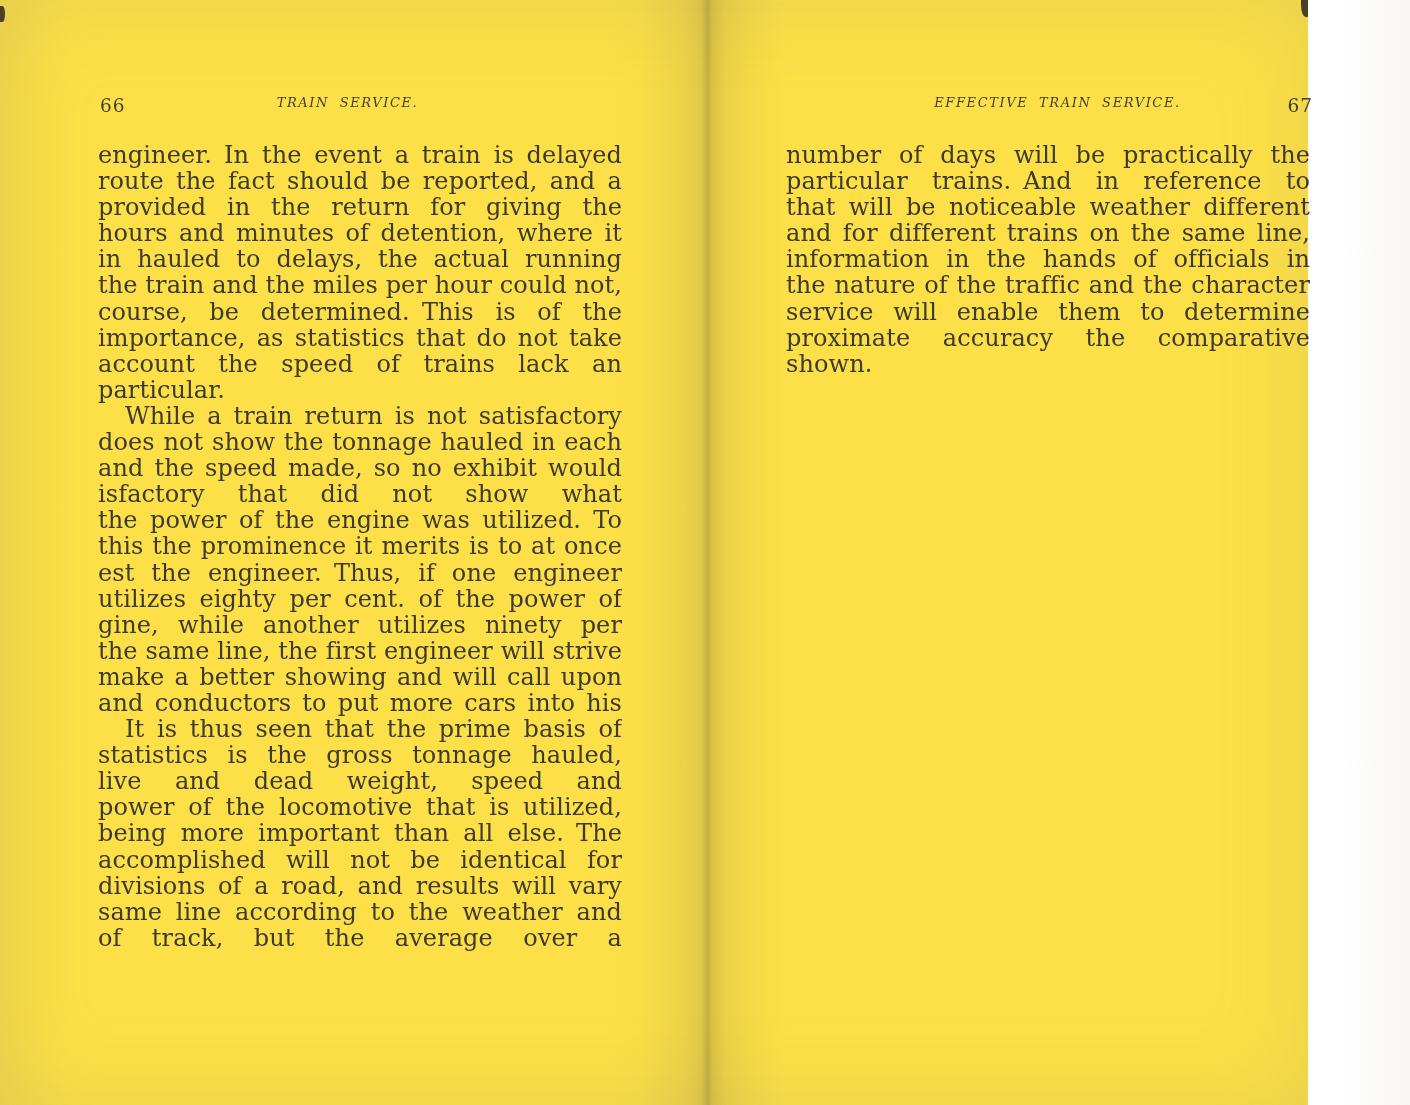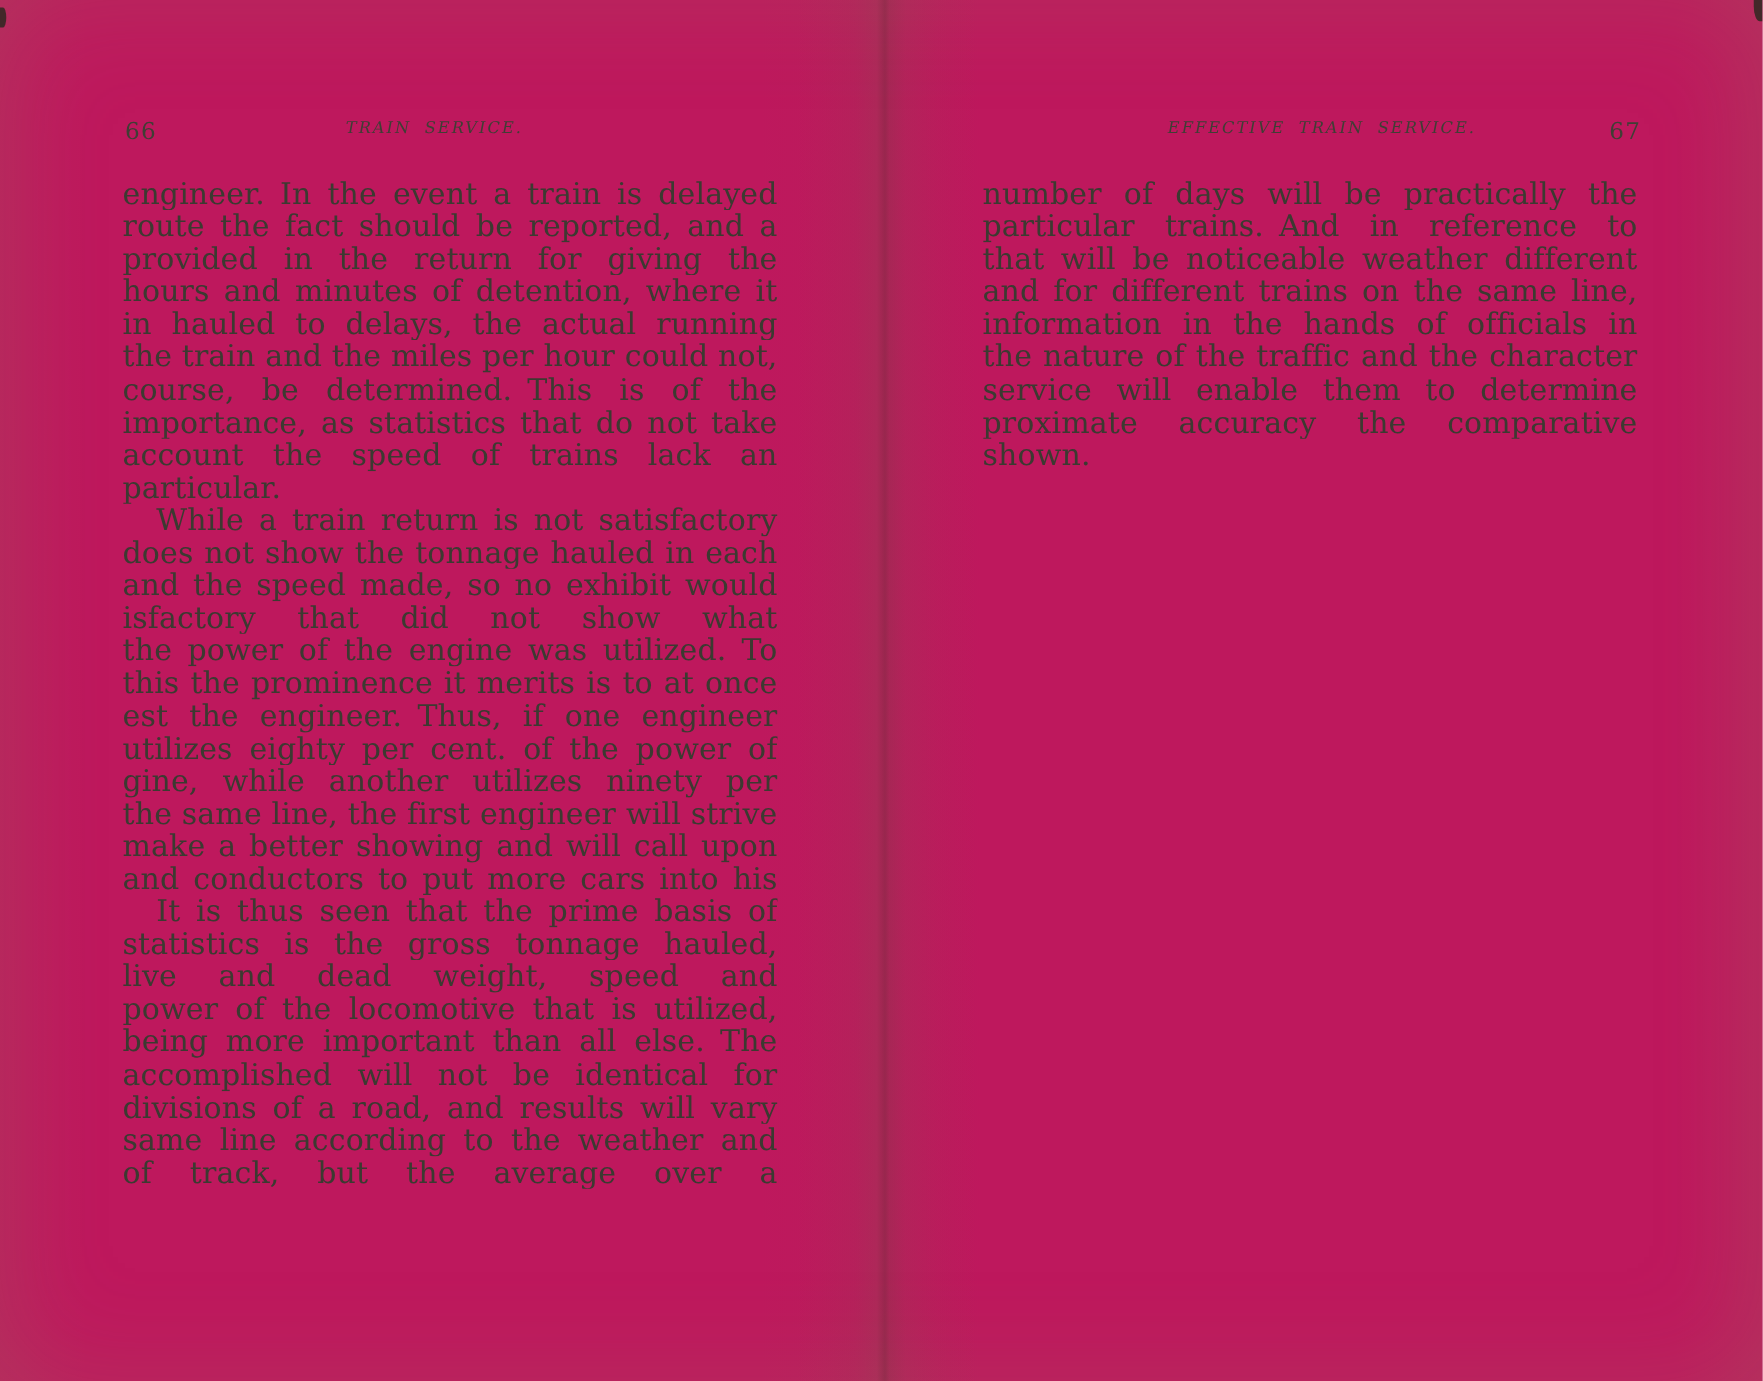--- a/index.html
+++ b/index.html
@@ -3,22 +3,22 @@
 <meta charset="utf-8">
 <style>
   html, body {
     margin: 0; padding: 0;
     width: 1410px; height: 1105px;
     overflow: hidden;
     font-family: "DejaVu Serif", "Liberation Serif", serif;
   }
   .spread {
     position: relative;
-    width: 1410px; height: 1105px;
-    background: #be185d;
+    width: 1308px; height: 1105px;
+    background: #fde047;
     box-shadow: inset 0 0 90px rgba(150,138,100,0.20);
   }
   .page {
     position: absolute;
     top: 0; bottom: 0;
     width: 705px;
   }
   .page.left  { left: 0; background: linear-gradient(to right, rgba(140,128,92,0.06), rgba(0,0,0,0) 10%, rgba(0,0,0,0) 86%, rgba(110,102,72,0.05)); }
   .page.right { left: 705px; background: linear-gradient(to left, rgba(140,128,92,0.07), rgba(0,0,0,0) 10%, rgba(0,0,0,0) 88%, rgba(110,102,72,0.04)); }
 

